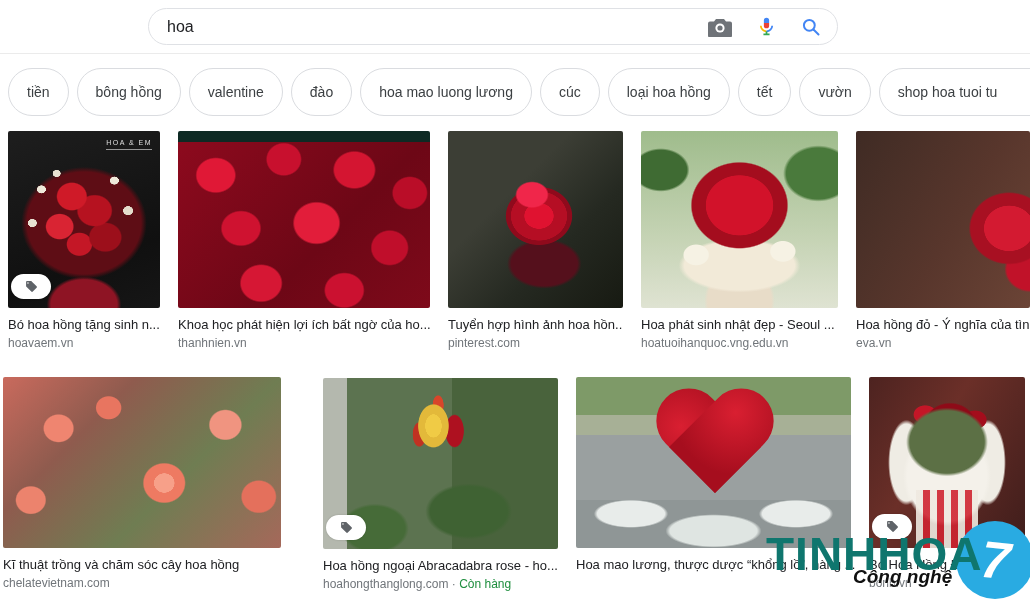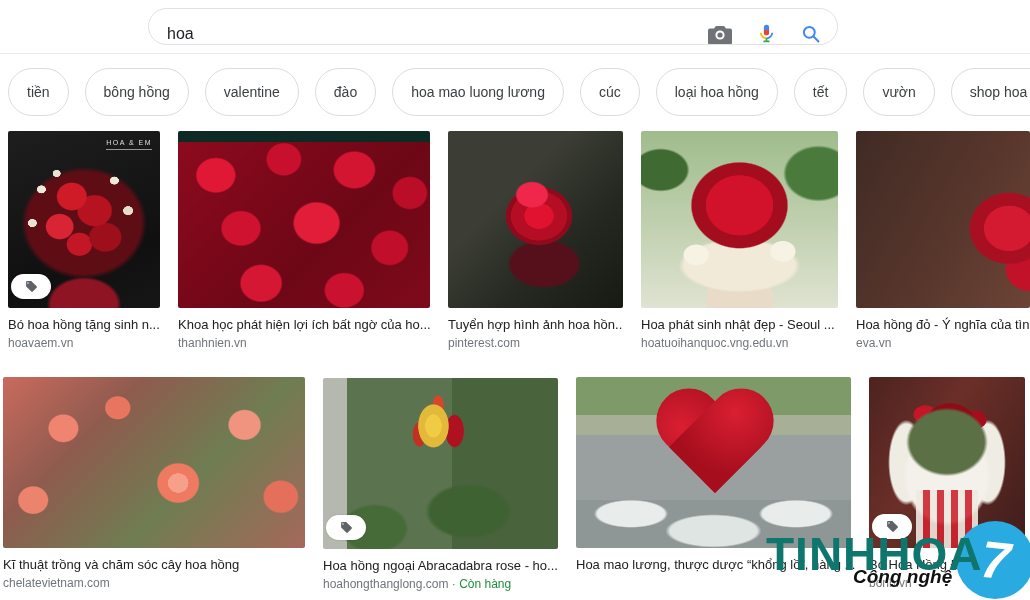--- a/index.html
+++ b/index.html
@@ -5,28 +5,28 @@
   html,body{margin:0;padding:0;width:1030px;height:600px;overflow:hidden;background:#fff;
     font-family:"Liberation Sans","DejaVu Sans",sans-serif;}
 
   
   #header{position:absolute;left:0;top:0;width:1030px;height:53px;background:#fff;
     border-bottom:1px solid #ebebeb;z-index:10;}
   #logo{position:absolute;left:14px;top:9px;font-size:31px;font-weight:700;letter-spacing:-1.5px;cursor:pointer;}
   #logo .l1{color:#4285F4}#logo .l2{color:#EA4335}#logo .l3{color:#FBBC05}
   #logo .l4{color:#4285F4}#logo .l5{color:#34A853}#logo .l6{color:#EA4335}
   #searchbar{position:absolute;left:148px;top:8px;width:690px;height:37px;border:1px solid #dfe1e5;
-    border-radius:20px;display:flex;align-items:flex-end;padding:0 16px;box-sizing:border-box;background:#fff;}
+    border-radius:20px;display:flex;align-items:center;padding:0 16px;box-sizing:border-box;background:#fff;}
   #searchbar input{flex:1;border:none;outline:none;font-size:16px;color:#202124;
     font-family:"Liberation Sans",sans-serif;background:transparent;}
   .sicon{display:flex;align-items:center;justify-content:center;margin-left:24px;cursor:pointer;}
 
   
   #chipsbar{position:absolute;left:0;top:62px;width:1030px;height:60px;display:flex;align-items:center;
-    gap:16px;padding-left:8px;box-sizing:border-box;white-space:nowrap;}
+    gap:8px;padding-left:8px;box-sizing:border-box;white-space:nowrap;}
   .chip{height:46px;line-height:46px;border:1px solid #dadce0;border-radius:24px;padding:0 18px;
     font-size:14px;color:#3c4043;background:#fff;cursor:pointer;flex:0 0 auto;}
   .chip-cut{padding-right:60px;}
 
   
   .card{position:absolute;}
   .ph{position:relative;width:100%;overflow:hidden;border-radius:2px;cursor:pointer;}
   .row1 .ph{height:177px}.row2 .ph{height:171px}
   .title{margin-top:9px;font-size:13px;line-height:16px;color:#202124;white-space:nowrap;
     overflow:hidden;cursor:pointer;}
@@ -37,21 +37,21 @@
     display:flex;align-items:center;justify-content:center;box-shadow:0 0 2px rgba(0,0,0,.18);cursor:pointer;}
   .photo-logo{position:absolute;top:8px;right:8px;color:rgba(255,255,255,.85);font-size:7px;
     letter-spacing:1.5px;text-align:center;border-bottom:1px solid rgba(255,255,255,.55);padding-bottom:3px;}
 
   
   .c-r1c1{left:8px;top:131px;width:152px}
   .c-r1c2{left:178px;top:131px;width:252px}
   .c-r1c3{left:448px;top:131px;width:175px}
   .c-r1c4{left:641px;top:131px;width:197px}
   .c-r1c5{left:856px;top:131px;width:174px}
-  .c-r2c1{left:3px;top:377px;width:302px}
+  .c-r2c1{left:3px;top:377px;width:278px}
   .c-r2c2{left:323px;top:378px;width:235px}
   .c-r2c3{left:576px;top:377px;width:275px}
   .c-r2c4{left:869px;top:377px;width:156px}
 
   
   .ph-r1c1{background:
     radial-gradient(9px 8px at 22% 33%, #efe9da 0 48%, transparent 52%),
     radial-gradient(8px 7px at 32% 24%, #e8e2d2 0 48%, transparent 52%),
     radial-gradient(9px 8px at 70% 28%, #efe9da 0 48%, transparent 52%),
     radial-gradient(10px 9px at 79% 45%, #e4ddcc 0 48%, transparent 52%),

